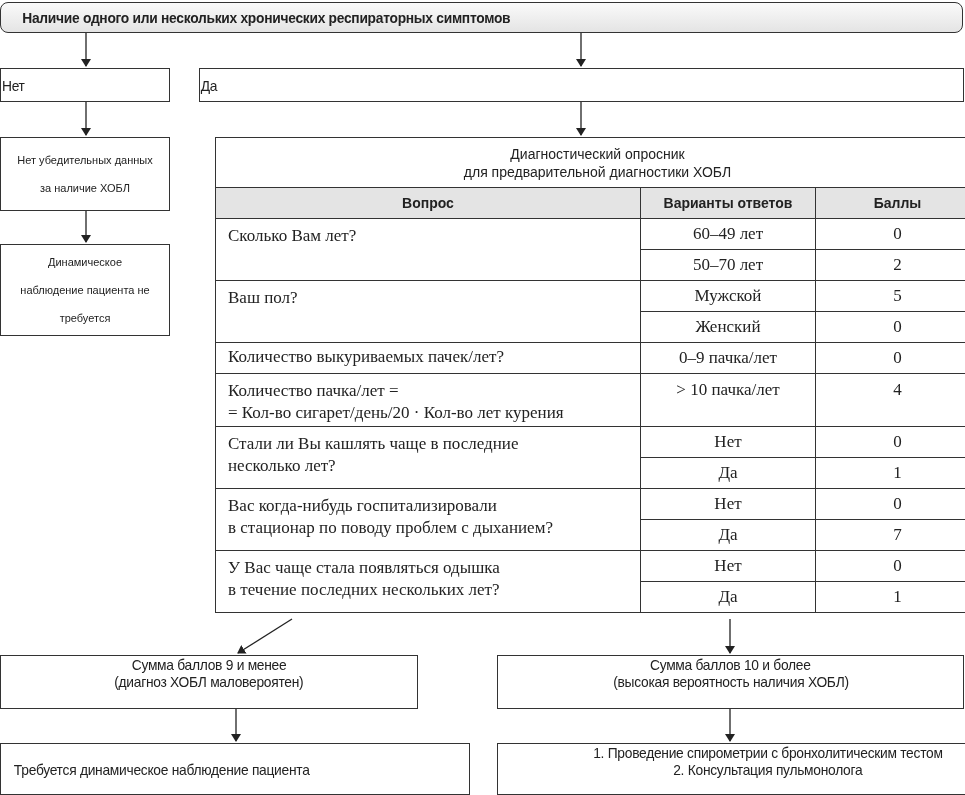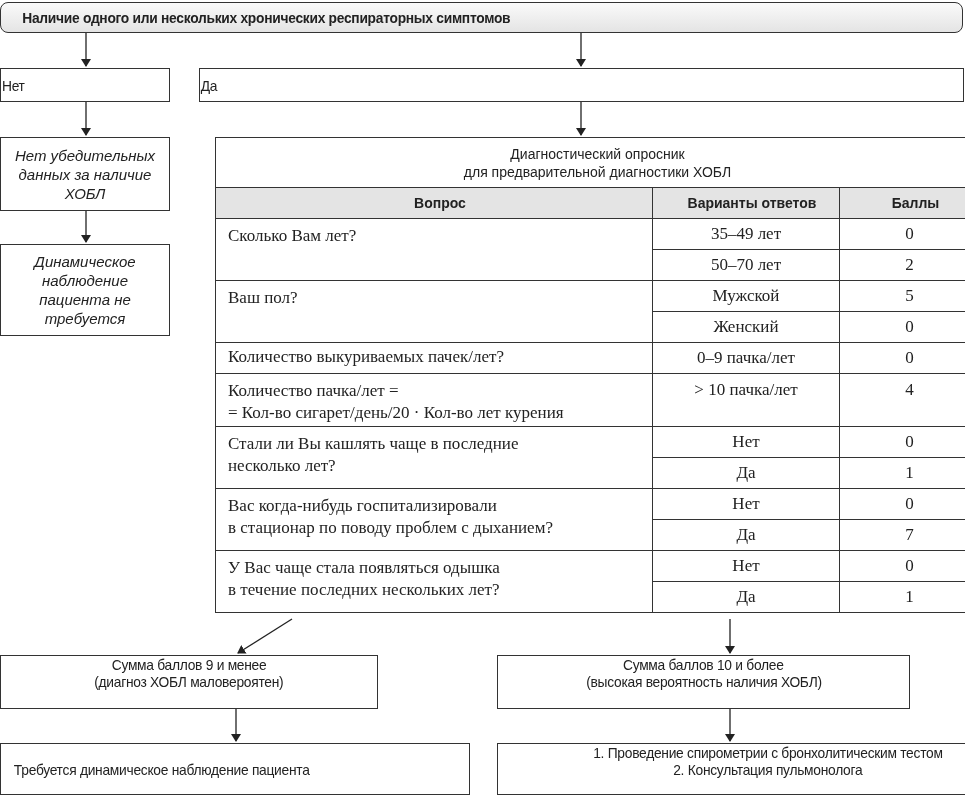--- a/index.html
+++ b/index.html
@@ -1,25 +1,25 @@
 <!DOCTYPE html>
 <html><head>
 <meta charset="utf-8">
 <style>
   html,body{margin:0;padding:0;background:#fff;}
   body{width:965px;height:795px;position:relative;overflow:hidden;font-family:"Liberation Sans",sans-serif;color:#222;}
   .box{position:absolute;border:1.5px solid #333;background:#fff;box-sizing:border-box;display:flex;align-items:center;justify-content:flex-start;text-align:center;}
   .cond{font-family:"Liberation Sans",sans-serif;font-size:15px;line-height:17px;letter-spacing:-0.3px;transform:scaleX(0.92);}
   .top{left:0;top:2px;width:963px;height:31px;border-radius:8px;background:linear-gradient(#fafafa,#e4e4e4);font-weight:bold;font-size:14px;}
-  .sans{font-family:"Liberation Sans",sans-serif;font-size:15px;line-height:19px;font-style:italic;}
+  .sans{font-family:"Liberation Sans",sans-serif;font-size:11px;line-height:28px;}
   svg.arrows{position:absolute;left:0;top:0;width:965px;height:795px;pointer-events:none;}
   table.q{position:absolute;left:199px;top:137px;width:765px;border-collapse:collapse;font-family:"Liberation Serif",serif;font-size:17px;margin-left:16px;}
   table.q td,table.q th{border:1.5px solid #333;padding:0 12px;}
   table.q .ttl{font-family:"Liberation Sans",sans-serif;font-size:14px;font-weight:normal;text-align:center;height:49px;line-height:18px;}
-  table.q th.h{background:#e4e4e4;font-family:"Liberation Sans",sans-serif;font-size:14px;font-weight:bold;height:30px;padding-left:24px;}
+  table.q th.h{background:#e4e4e4;font-family:"Liberation Sans",sans-serif;font-size:14px;font-weight:bold;height:30px;}
   table.q td.v{text-align:center;height:30px;}
   table.q td.qq{vertical-align:top;padding-top:6px;line-height:22px;}
   table.q td.vt{vertical-align:top;padding-top:6px;text-align:center;}
 </style>
 </head>
 <body>
 
 <svg class="arrows">
   <defs>
     <marker id="ah" markerWidth="8" markerHeight="10" refX="7" refY="5" orient="auto" markerUnits="userSpaceOnUse">
@@ -63,21 +63,21 @@
       <div>для предварительной диагностики ХОБЛ</div>
     </th>
   </tr>
   <tr>
     <th class="h" style="width:400px">Вопрос</th>
     <th class="h" style="width:150px">Варианты ответов</th>
     <th class="h">Баллы</th>
   </tr>
   <tr>
     <td class="qq" rowspan="2">Сколько Вам лет?</td>
-    <td class="v">35–49 лет</td>
+    <td class="v">60–49 лет</td>
     <td class="v">0</td>
   </tr>
   <tr>
     <td class="v">50–70 лет</td>
     <td class="v">2</td>
   </tr>
   <tr>
     <td class="qq" rowspan="2">Ваш пол?</td>
     <td class="v">Мужской</td>
     <td class="v">5</td>
@@ -131,25 +131,25 @@
     <td class="v">Нет</td>
     <td class="v">0</td>
   </tr>
   <tr>
     <td class="v">Да</td>
     <td class="v">1</td>
   </tr>
 </tbody>
   </table>
 
-<div class="box" style="left:0;top:655px;width:378px;height:54px;flex-direction:column;">
+<div class="box" style="left:0;top:655px;width:418px;height:54px;flex-direction:column;">
   <span class="cond">Сумма баллов 9 и менее</span>
   <span class="cond">(диагноз ХОБЛ маловероятен)</span>
 </div>
-<div class="box" style="left:497px;top:655px;width:413px;height:54px;flex-direction:column;">
+<div class="box" style="left:497px;top:655px;width:467px;height:54px;flex-direction:column;">
   <span class="cond">Сумма баллов 10 и более</span>
   <span class="cond">(высокая вероятность наличия ХОБЛ)</span>
 </div>
 
 <div class="box" style="left:0;top:743px;width:470px;height:52px;">
   <span class="cond">Требуется динамическое наблюдение пациента</span>
 </div>
 <div class="box" style="left:497px;top:743px;width:542px;height:52px;flex-direction:column;">
   <span class="cond">1. Проведение спирометрии с бронхолитическим тестом</span>
   <span class="cond">2. Консультация пульмонолога</span>

